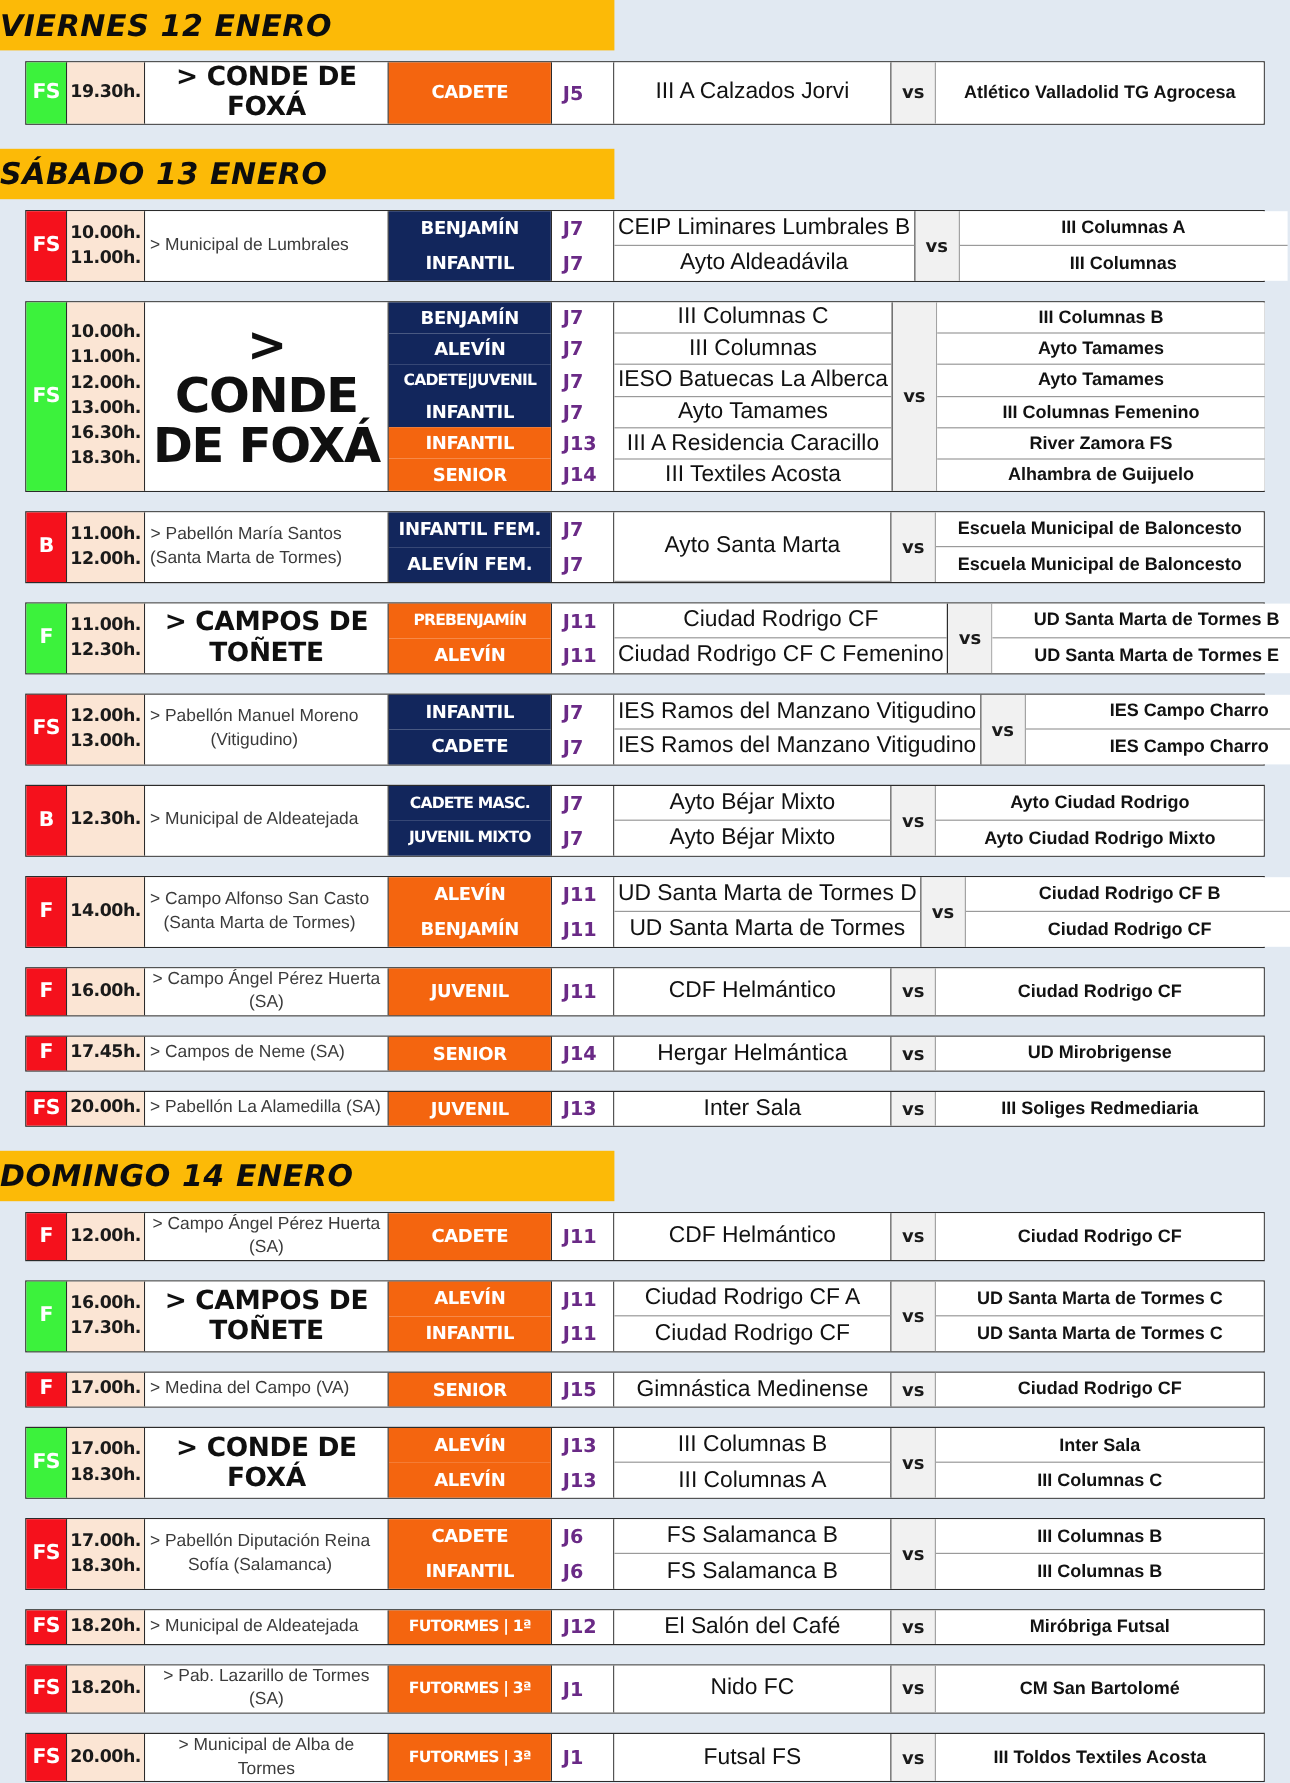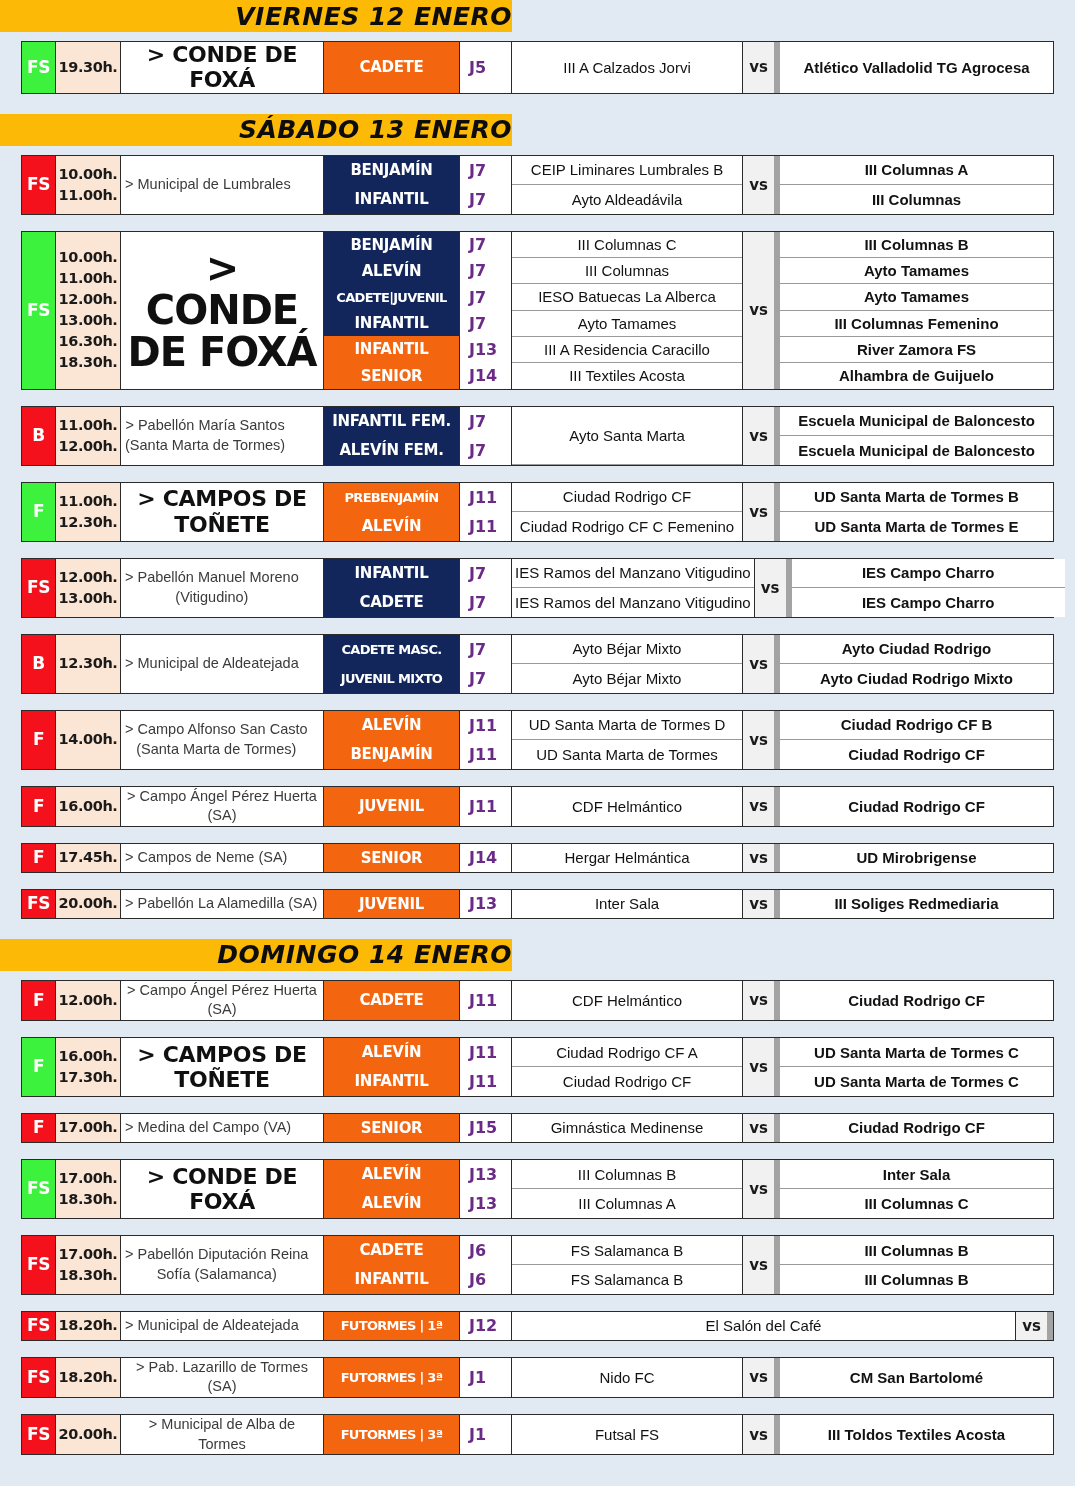--- a/index.html
+++ b/index.html
@@ -7,27 +7,27 @@
     width: 1075px;
     background: #e1e9f2;
     font-family: "Liberation Sans", sans-serif;
   }
   body { padding: 0 0 18px 0; }
 
   .sheet { width: 1075px; position: relative; }
 
   
   .day-banner {
-    height: 32px;
+    height: 42px;
     background: #fcba07;
     margin: 0 0 0 0;
     width: 512px;
     display: flex;
     align-items: center;
-    justify-content: flex-end;
+    justify-content: flex-start;
   }
   .day-banner-text {
     font-family: "DejaVu Sans", sans-serif;
     font-weight: bold;
     font-style: italic;
     font-size: 25px;
     letter-spacing: 0.5px;
     color: #0d0d0d;
     white-space: nowrap;
   }
@@ -172,31 +172,31 @@
     display: flex;
     flex-direction: column;
     border-right: 1px solid #2b2b2b;
     background: #fff;
   }
   .home-cell {
     flex: 1 1 0;
     display: flex;
     align-items: center;
     justify-content: center;
-    font-size: 15px;
+    font-size: 19px;
     color: #121212;
     white-space: nowrap;
     padding: 0 3px;
   }
 
   .col-vs {
     width: 37px;
     flex: 0 0 37px;
     background: #f1f1f1;
-    border-right: 6px solid #a3a3a3;
+    border-right: 1px solid #a3a3a3;
     display: flex;
     align-items: center;
     justify-content: center;
   }
   .vs-text {
     font-family: "DejaVu Sans", sans-serif;
     font-weight: bold;
     font-size: 15px;
     color: #1a1a1a;
   }
@@ -770,20 +770,23 @@
       </div>
       <div class="col-j">
         <div class="j-cell">J12</div>
       </div>
       <div class="col-home">
         <div class="home-cell">El Salón del Café</div>
       </div>
       <div class="col-vs">
         <span class="vs-text">vs</span>
       </div>
+      <div class="col-away">
+        <div class="away-cell">Miróbriga Futsal</div>
+      </div>
     </div>
     <div class="gap-md"></div>
     <div class="block rows-1">
       <div class="col-sport sport-fs-red">
         <span class="sport-label sport-text-white">FS</span>
       </div>
       <div class="col-time">
         <div class="time-cell">18.20h.</div>
       </div>
       <div class="col-venue">

